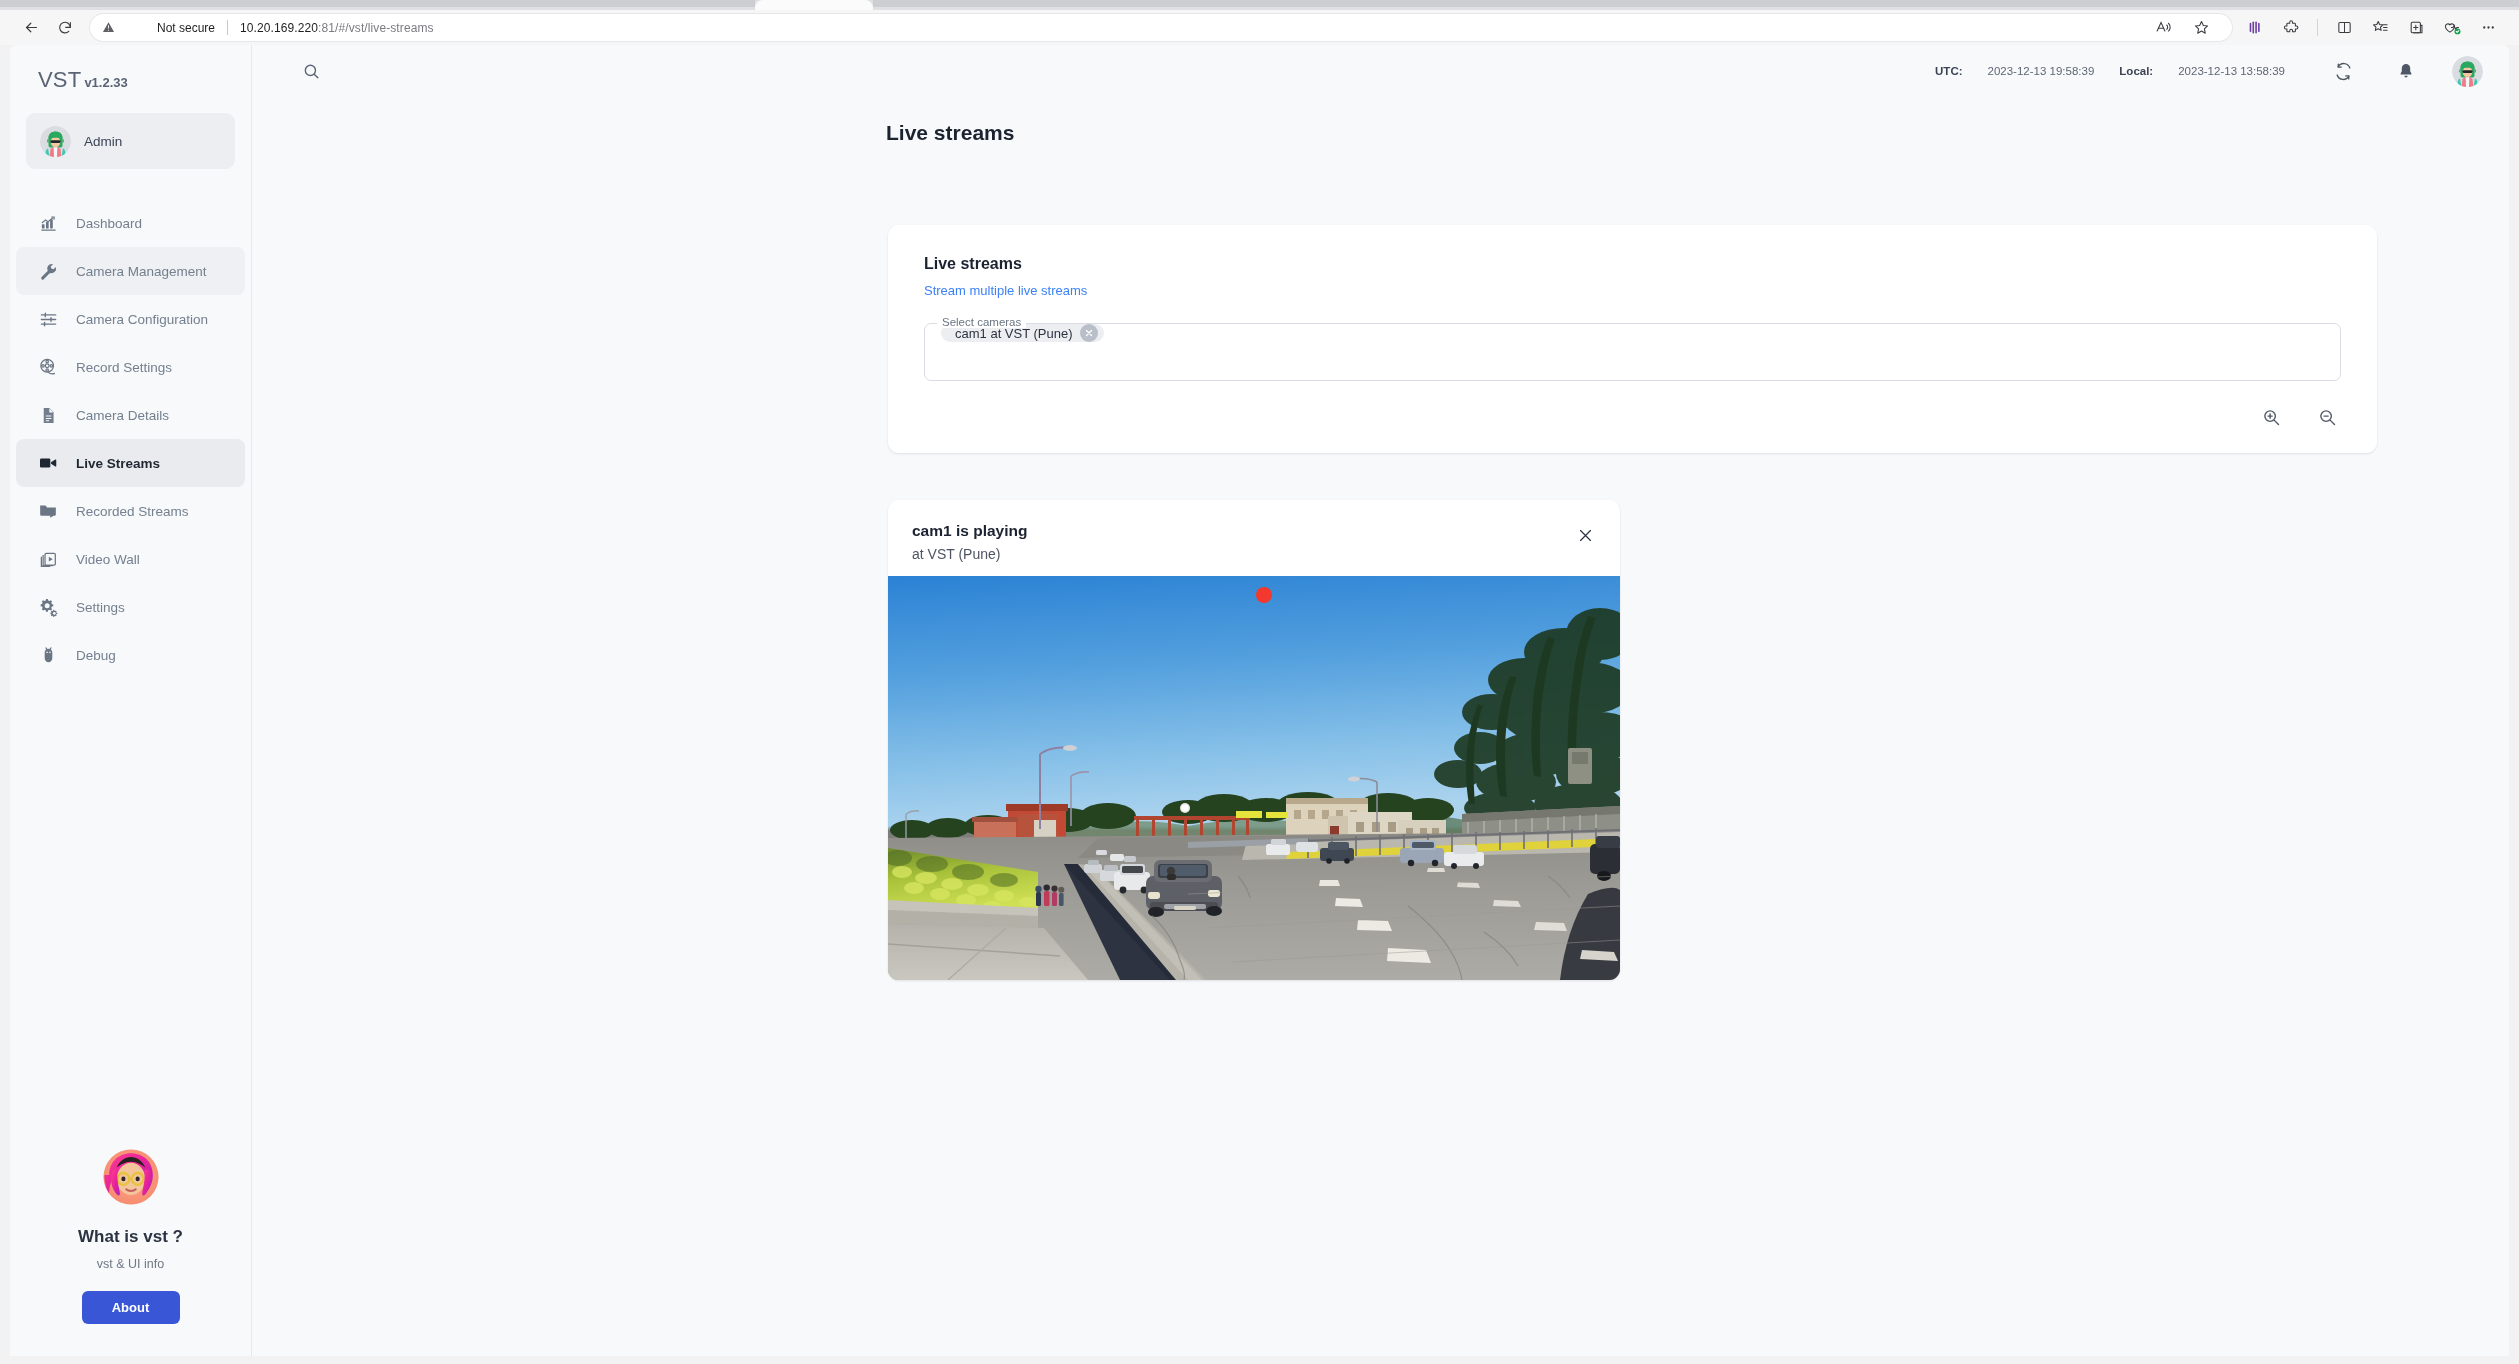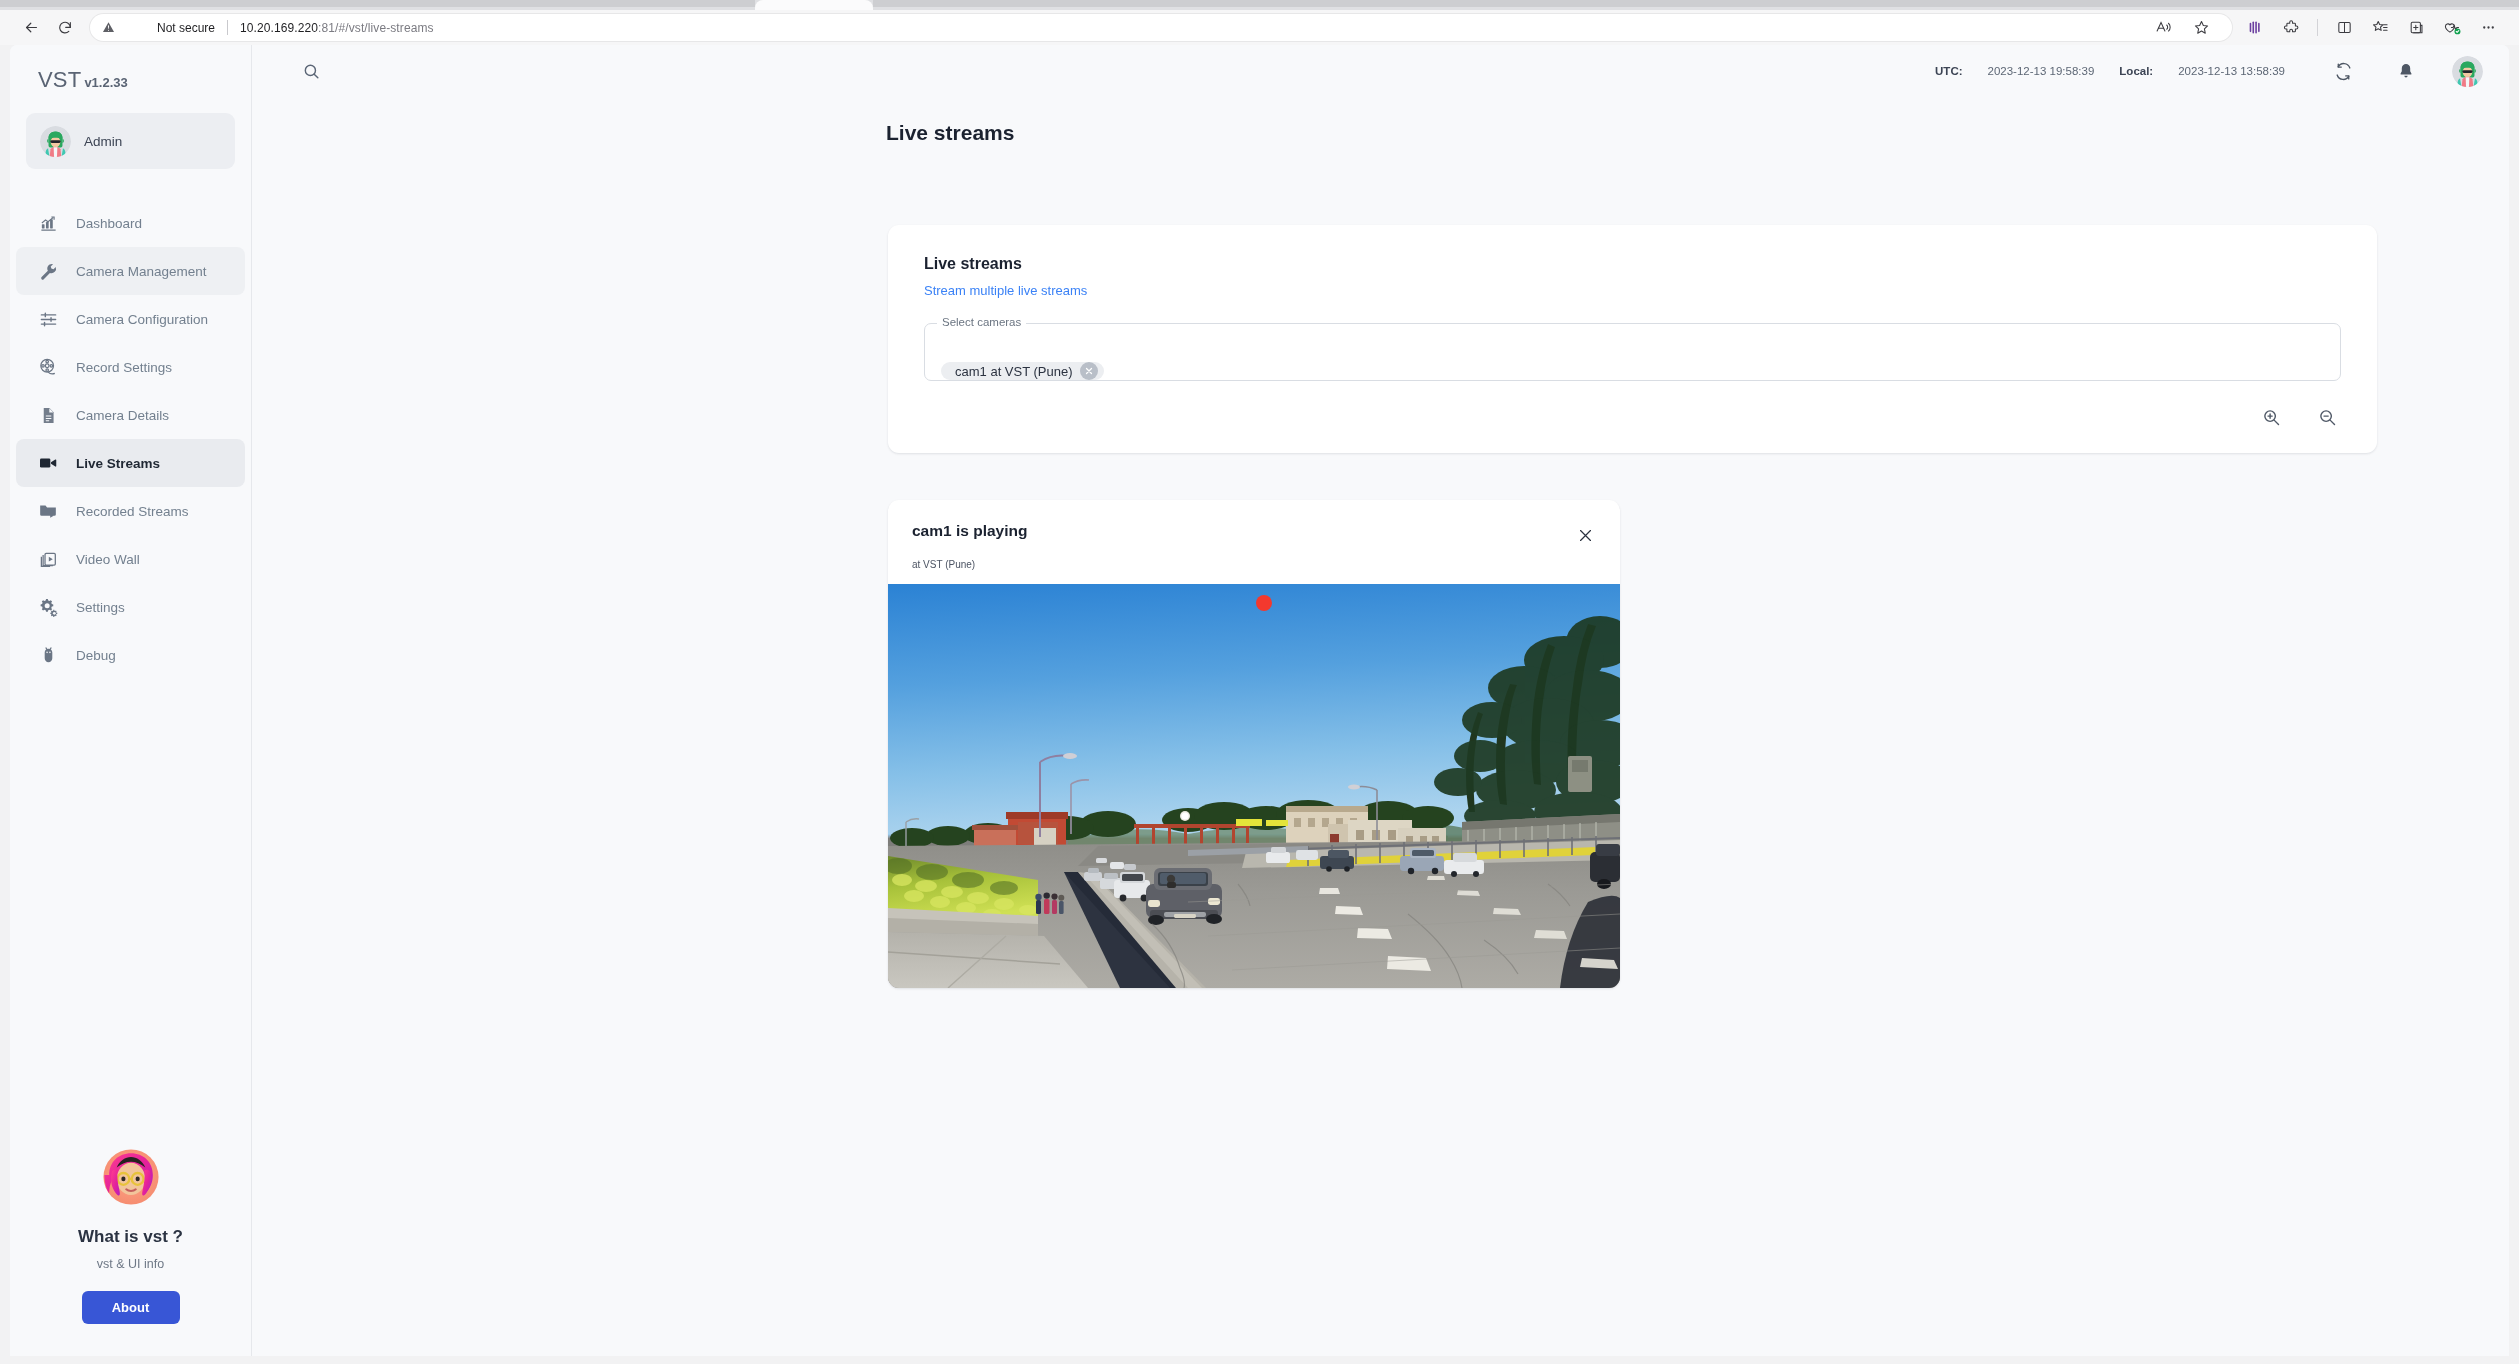--- a/index.html
+++ b/index.html
@@ -120,21 +120,21 @@
     position: absolute; left: 636px; top: 180px; width: 1489px;
     background: #fff; border-radius: 11px; box-shadow: 0 1px 3px rgba(16,24,40,.07), 0 1px 2px rgba(16,24,40,.04);
     padding: 30px 36px 22px 36px;
   }
   .card-title { font-size: 16px; font-weight: 700; color: #1b2230; }
   .card-sub { font-size: 13px; color: #3b82f6; margin-top: 10px; }
 
   .field {
     position: relative; margin-top: 25px; height: 58px;
     border: 1px solid #d9dde3; border-radius: 7px;
-    display: flex; align-items: flex-end; padding: 0 16px; 
+    display: flex; align-items: flex-start; padding: 0 16px; 
   }
   .field-legend {
     position: absolute; top: -8px; left: 12px; background: #fff; padding: 0 5px;
     font-size: 11.5px; color: #6b7582;
   }
   .chip {
     height: 18px; background: #eceef1; border-radius: 15px;
     display: flex; align-items: center; padding: 0 6px 0 14px; gap: 7px;
     font-size: 13px; color: #2b3240;
   }
@@ -152,21 +152,21 @@
   .act-ico { width: 28px; height: 28px; display:flex; align-items:center; justify-content:center; color:#4f5866; cursor:pointer; }
 
   
   .player {
     position: absolute; left: 636px; top: 455px; width: 732px;
     background: #fff; border-radius: 11px; overflow: hidden;
     box-shadow: 0 1px 3px rgba(16,24,40,.07), 0 1px 2px rgba(16,24,40,.04);
   }
   .player-head { padding: 22px 24px 14px 24px; position: relative; }
   .player-title { font-size: 15.5px; font-weight: 700; color: #1b2230; }
-  .player-sub { font-size: 10px; color: #4c5463; margin-top: 19px; }
+  .player-sub { font-size: 14px; color: #4c5463; margin-top: 6px; }
   .player-close {
     position: absolute; right: 22px; top: 22px; width: 26px; height: 26px;
     display: flex; align-items: center; justify-content: center; color: #2b3240; cursor: pointer;
   }
   .video {
     position: relative; width: 732px; height: 404px; overflow: hidden;
     background: linear-gradient(#2f7fd0 0%, #4c9ade 32%, #86bde9 55%, #9dcbec 62%, #7d7d7a 63%, #8b8b86 100%);
   }
   .rec-dot {
     position: absolute; left: 368px; top: 11px; width: 16px; height: 16px;

